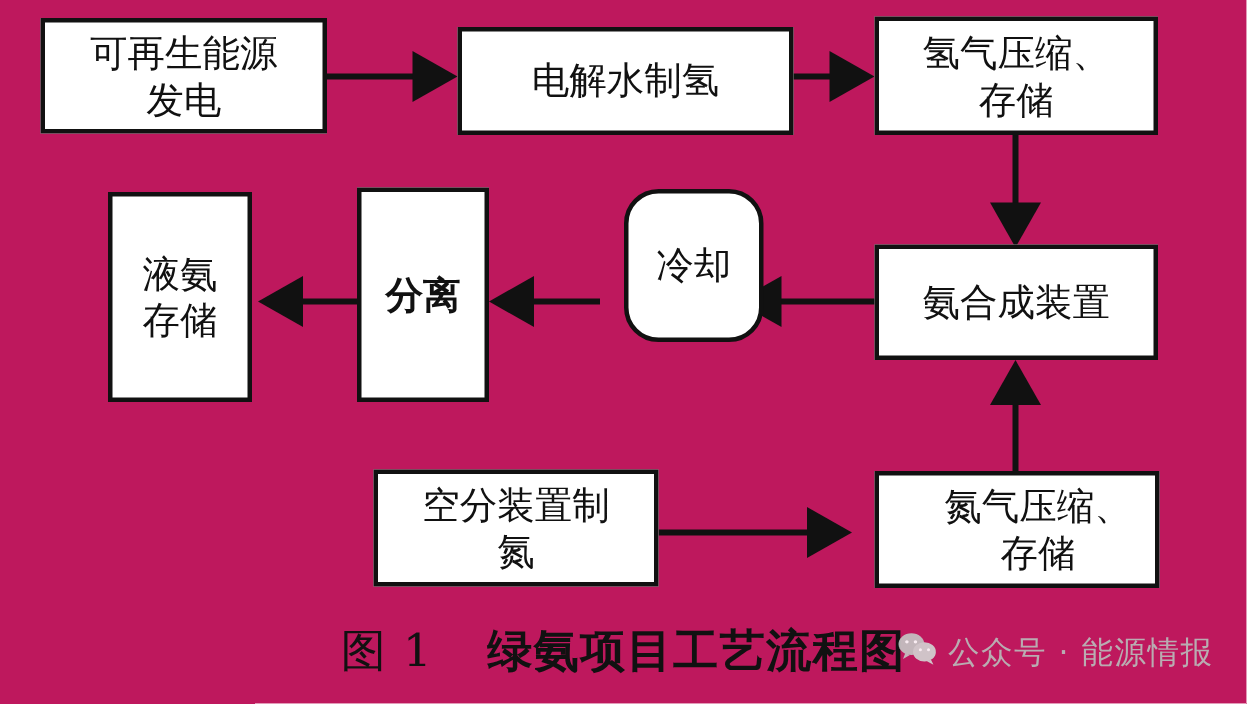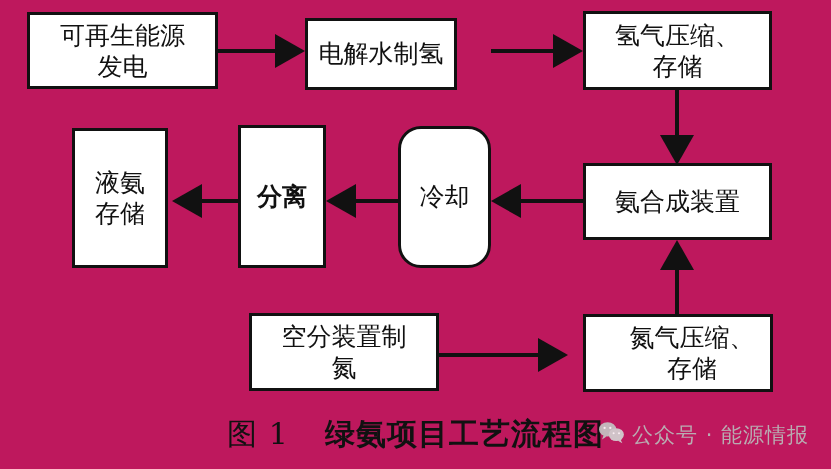--- a/index.html
+++ b/index.html
@@ -123,21 +123,21 @@
 </head>
 <body>
 
 <div id="canvas">
 
   <div class="node two-line" style="left:27px; top:12px; width:191px; height:77px;">
     <span class="label">可再生能源
 发电</span>
   </div>
 
-  <div class="node" style="left:305px; top:18px; width:152px; height:72px;">
+  <div class="node" style="left:305px; top:18px; width:224px; height:72px;">
     <span class="label">电解水制氢</span>
   </div>
 
   <div class="node two-line" style="left:583px; top:11px; width:189px; height:79px;">
     <span class="label">氢气压缩、
 存储</span>
   </div>
 
   <div class="conn h" style="left:218px; top:49px; width:70px;"></div>
   <div class="arrowhead right" style="left:275px; top:34px;"></div>
@@ -150,21 +150,21 @@
 
   <div class="node two-line" style="left:72px; top:128px; width:96px; height:140px;">
     <span class="label">液氨
 存储</span>
   </div>
 
   <div class="node" style="left:238px; top:125px; width:88px; height:143px;font-weight:bold;">
     <span class="label">分离</span>
   </div>
 
-  <div class="node" style="left:398px; top:126px; width:93px; height:142px;border-radius:23px;">
+  <div class="node" style="left:416px; top:126px; width:93px; height:102px;border-radius:23px;">
     <span class="label">冷却</span>
   </div>
 
   <div class="node" style="left:583px; top:163px; width:189px; height:77px;justify-content:center;">
     <span class="label">氨合成装置</span>
   </div>
 
   <div class="conn h" style="left:520px; top:199px; width:65px;"></div>
   <div class="arrowhead left" style="left:491px; top:184px;"></div>
 

